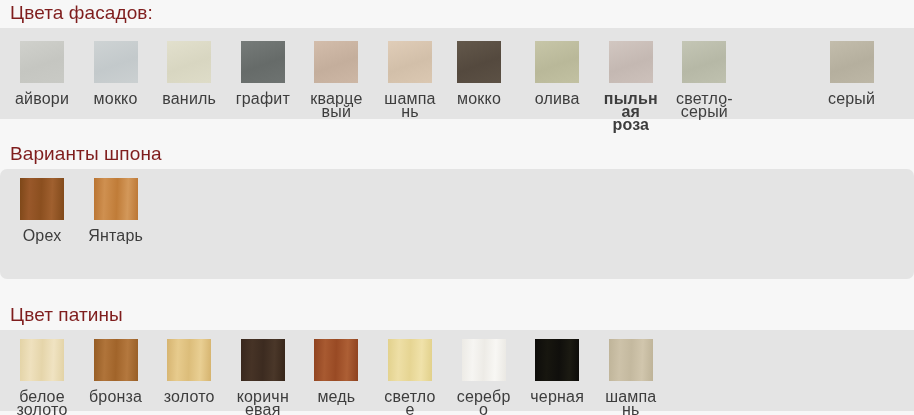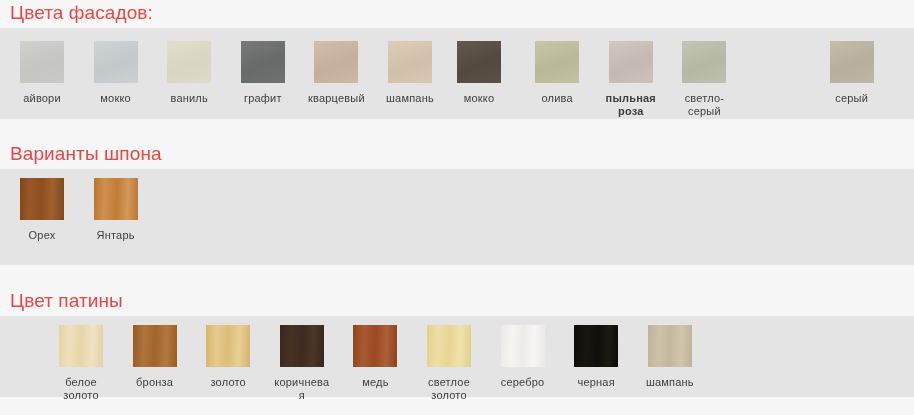--- a/index.html
+++ b/index.html
@@ -6,21 +6,21 @@
   body{
     width:914px;height:415px;
     background:#f7f7f7;
     font-family:"Liberation Sans","DejaVu Sans",sans-serif;
     overflow:hidden;
   }
   .page{position:relative;width:914px;height:415px;background:#f7f7f7;}
 
   .section{ }
   .section-title{
-    color:#ef4444;
+    color:#7f1d1d;
     font-size:19px;
     font-weight:400;
     line-height:22px;
     padding-left:10px;
     margin:0;
     letter-spacing:0.1px;
   }
   .panel{
     background:#e4e4e4;
     margin-top:4px;
@@ -45,37 +45,37 @@
     display:block;
     background-repeat:no-repeat;
     background-size:100% 100%;
   }
   .chip-label{
     display:block;
     width:60px;
     margin-top:9px;
     margin-left:-8px;
     text-align:center;
-    font-size:11px;
+    font-size:16px;
     line-height:13px;
     color:#3d3d3d;
     letter-spacing:0.2px;
     word-wrap:break-word;
   }
 
   
   #sec-facades .panel{height:91px;}
   #sec-facades .swatch{top:13px;}
 
   #sec-veneer{margin-top:23px;}
-  #sec-veneer .panel{height:96px;}
+  #sec-veneer .panel{height:110px;border-radius:7px;}
   #sec-veneer .swatch{top:9px;}
 
   #sec-patina{margin-top:24px;}
-  #sec-patina .panel{height:81px;padding-left:39px;}
+  #sec-patina .panel{height:81px;}
   #sec-patina .swatch{top:9px;}
 
   #sec-facades{padding-top:1px;}
   .title-wrap{padding-top:1px;}
 </style>
 </head>
 <body>
 
 <div class="page">
 

